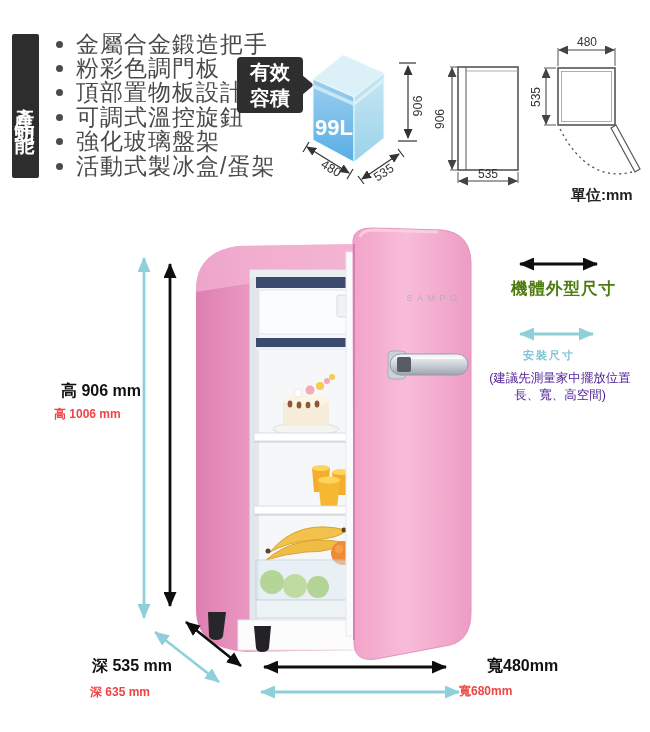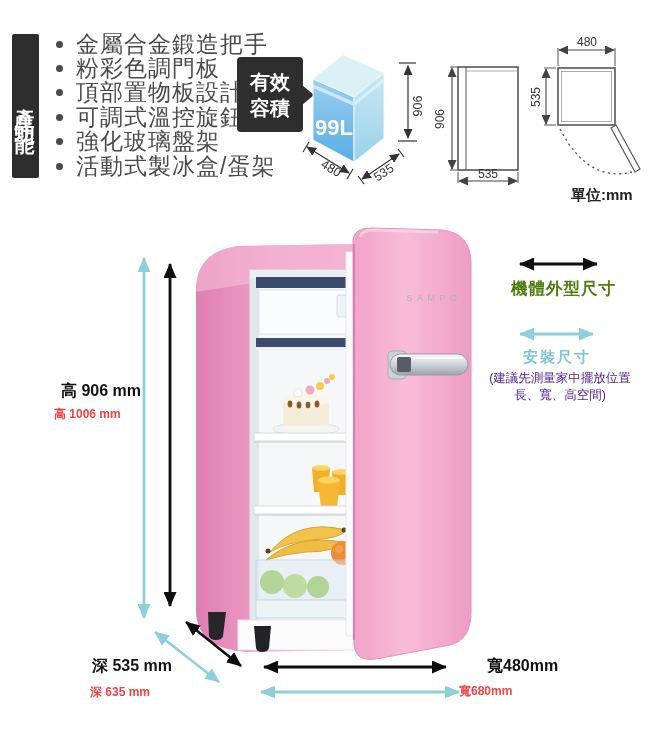--- a/index.html
+++ b/index.html
@@ -9,33 +9,33 @@
 
   
   .feat-tab{position:absolute;left:12px;top:34px;width:27px;height:144px;background:#2d2d2d;color:#fff;
             border-radius:2px;writing-mode:vertical-rl;text-orientation:upright;font-size:20px;font-weight:700;
             letter-spacing:9px;display:flex;align-items:center;justify-content:center;padding-top:6px;box-sizing:border-box;}
   .feat-list{position:absolute;left:56px;top:32px;}
   .feat{display:flex;align-items:center;height:24.4px;font-size:23px;color:#4a4a4a;font-weight:400;letter-spacing:1px;white-space:nowrap;}
   .feat::before{content:"";flex:0 0 auto;width:7px;height:7px;border-radius:50%;background:#4a4a4a;margin-right:13px;}
 
   
-  .cap-tag{position:absolute;left:237px;top:57px;width:66px;height:75px;background:#2e2e2e;border-radius:4px;
+  .cap-tag{position:absolute;left:237px;top:57px;width:66px;height:56px;background:#2e2e2e;border-radius:4px;
            color:#fff;font-size:20px;font-weight:700;line-height:26px;display:flex;flex-direction:column;
            align-items:center;justify-content:center;}
   .cap-tag::after{content:"";position:absolute;right:-11px;top:50%;margin-top:-10px;width:0;height:0;
            border-top:10px solid transparent;border-bottom:10px solid transparent;border-left:12px solid #2e2e2e;}
 
   .unit-label{position:absolute;left:571px;top:186px;font-size:15px;font-weight:700;color:#222;white-space:nowrap;}
 
   .lbl{position:absolute;white-space:nowrap;font-weight:600;}
   .lbl-b{color:#111;font-size:16px;}
   .lbl-t{color:#ef4444;font-size:12px;}
   .legend-b{color:#4d7c0f;font-size:16.5px;letter-spacing:1px;}
-  .legend-t{color:#7ec6d4;font-size:15px;letter-spacing:2px;}
+  .legend-t{color:#7ec6d4;font-size:11px;letter-spacing:2px;}
   .note{position:absolute;left:482px;top:370px;width:156px;text-align:center;color:#4c1d95;
         font-size:12.5px;line-height:17px;font-weight:500;white-space:nowrap;}
 </style>
 </head>
 <body>
 
 <div id="canvas">
 
   <div class="feat-tab">產品功能</div>
   <div class="feat-list">

